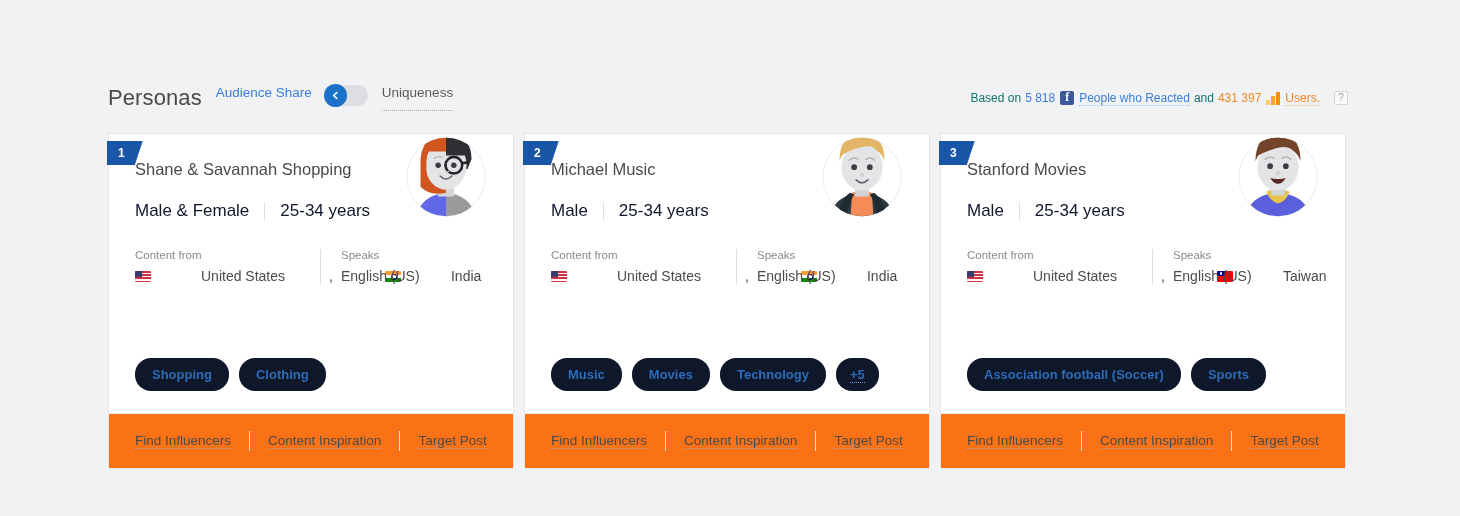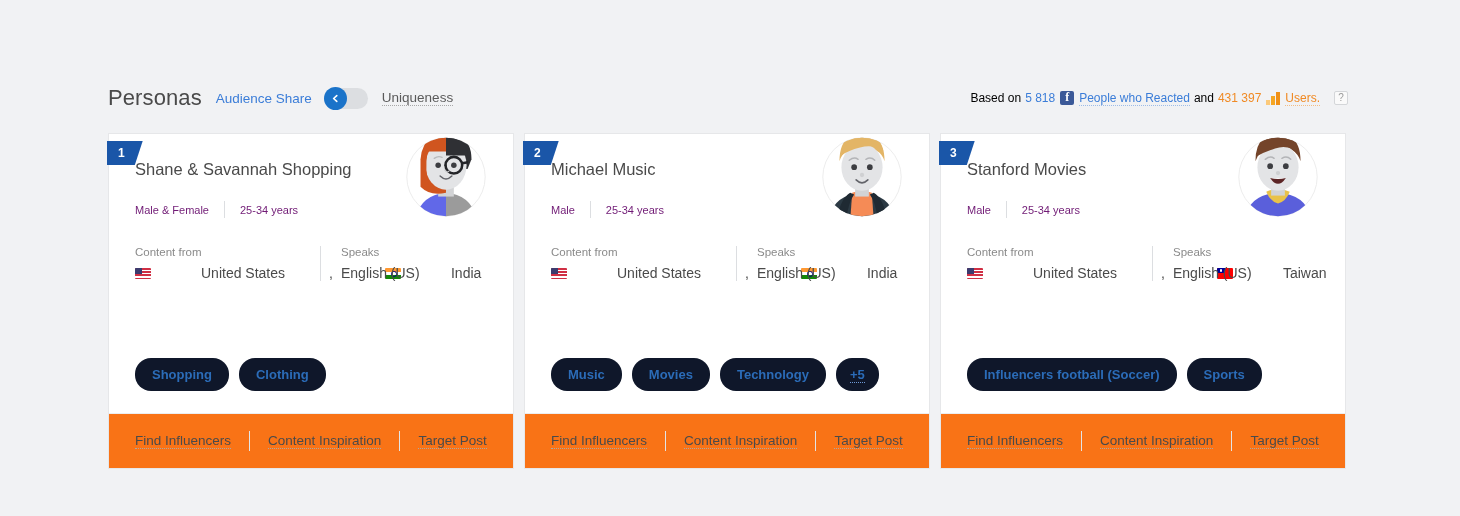--- a/index.html
+++ b/index.html
@@ -22,21 +22,20 @@
     position: absolute;
     left: 108px;
     top: 78px;
     width: 1240px;
     height: 40px;
     display: flex;
     align-items: center;
   }
   .header-left {
     display: flex;
-    align-items: center;
   }
   .title {
     font-size: 22px;
     color: #4a4a4a;
     font-weight: 400;
     letter-spacing: 0.1px;
     margin-right: 14px;
   }
   .toggle-label-left {
     font-size: 13.5px;
@@ -75,21 +74,21 @@
   }
 
   .header-right {
     margin-left: auto;
     display: flex;
     align-items: center;
     font-size: 12px;
     color: #8a8a8a;
     white-space: nowrap;
   }
-  .header-right .muted { color: #000000; }
+  .header-right .muted { color: #0f766e; }
   .hr-num-blue { color: #3b7dd8; margin: 0 5px 0 4px; }
   .hr-num-orange { color: #f08a24; margin: 0 5px 0 4px; }
   .hr-link-blue {
     color: #3b7dd8;
     border-bottom: 1px dotted #9dbce8;
     cursor: pointer;
     margin-right: 4px;
   }
   .hr-link-orange {
     color: #f08a24;
@@ -195,22 +194,22 @@
     color: #4a4a4a;
     font-weight: 400;
     margin-bottom: 22px;
     position: relative;
     z-index: 2;
   }
 
   .meta-row {
     display: flex;
     align-items: center;
-    font-size: 11px;
-    color: #701a75;
+    font-size: 17px;
+    color: #0f172a;
     margin-bottom: 28px;
     position: relative;
     z-index: 2;
   }
   .meta-sep {
     width: 1px;
     height: 17px;
     background: #dcdee1;
     margin: 0 15px;
   }
@@ -638,21 +637,21 @@
           </div>
           <div class="detail-sep"></div>
           <div class="detail-col">
             <div class="detail-label">Speaks</div>
             <div class="detail-value">English (US)</div>
           </div>
         </div>
       </div>
 
       <div class="tags">
-        <div class="tag">Influencers football (Soccer)</div>
+        <div class="tag">Association football (Soccer)</div>
         <div class="tag">Sports</div>
       </div>
 
       <div class="card-footer">
         <span class="footer-link">Find Influencers</span>
         <span class="footer-sep"></span>
         <span class="footer-link">Content Inspiration</span>
         <span class="footer-sep"></span>
         <span class="footer-link">Target Post</span>
       </div>

